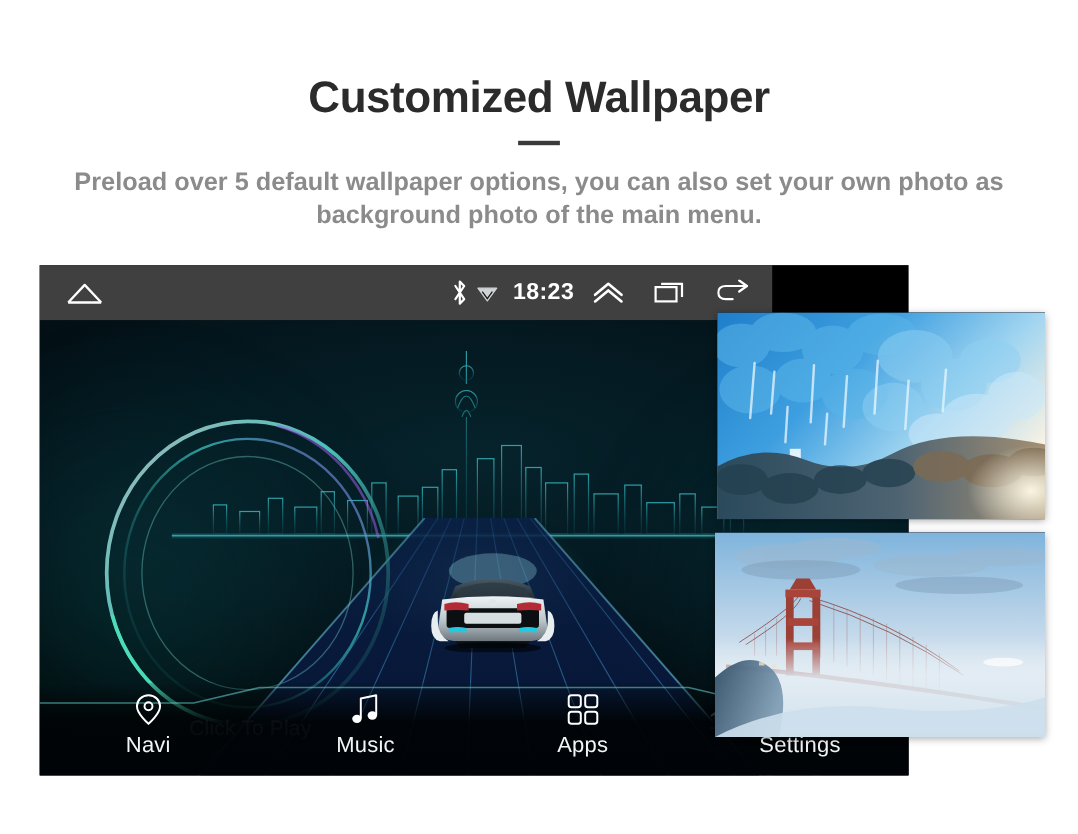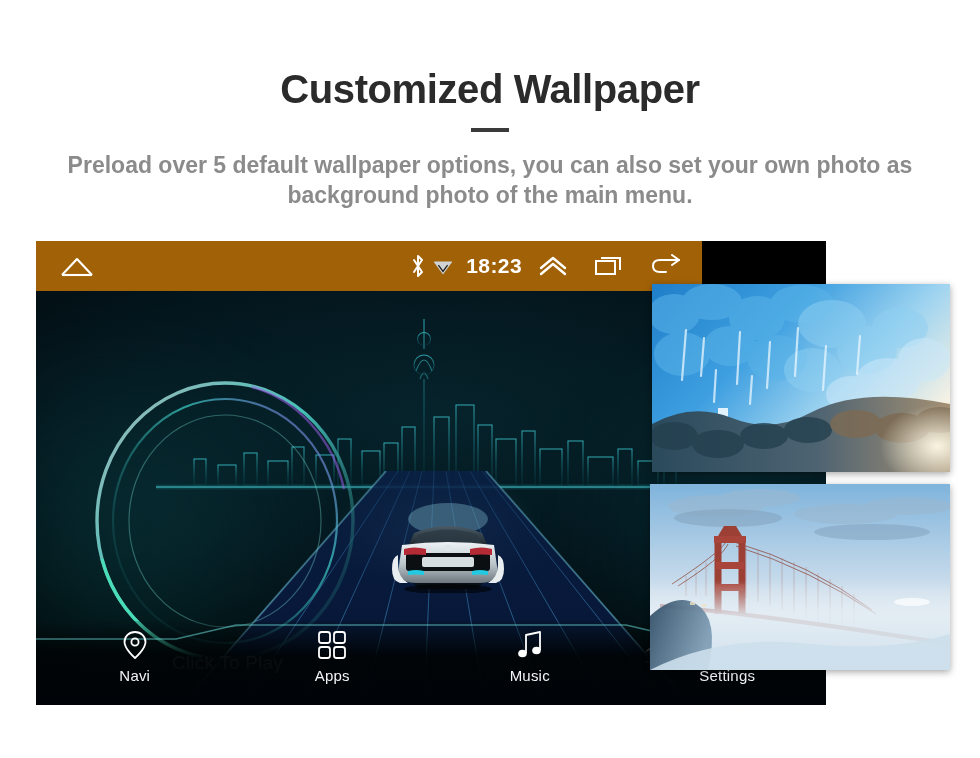--- a/index.html
+++ b/index.html
@@ -65,21 +65,21 @@
     background: #000;
     overflow: hidden;
   }
 
   
   .statusbar {
     position: absolute;
     left: 0; top: 0;
     width: 666px;
     height: 50px;
-    background: #a16207;
+    background: #404040;
     z-index: 40;
   }
   .sb-home {
     position: absolute;
     left: 24px; top: 13px;
     width: 34px; height: 24px;
   }
   .sb-right {
     position: absolute;
     right: 14px; top: 0;
@@ -228,21 +228,21 @@
   }
   .dock-icon {
     width: 32px;
     height: 32px;
     display: flex;
     align-items: center;
     justify-content: center;
   }
   .dock-label {
     color: #f2f4f5;
-    font-size: 15px;
+    font-size: 20px;
     letter-spacing: .2px;
   }
 
   
   .wp {
     position: absolute;
     overflow: hidden;
     background: #14324d;
     box-shadow: 0 2px 7px rgba(0,0,0,.35);
     z-index: 60;
@@ -509,38 +509,38 @@
             </svg>
           </span>
           <span class="dock-label">Navi</span>
         </div>
 
 
 
         <div class="dock-item">
           <span class="dock-icon">
             <svg width="30" height="30" viewBox="0 0 30 30">
+              <path d="M11 23 L11 5 L25 2 L25 20" fill="none" stroke="#fff" stroke-width="1.8" stroke-linejoin="round"></path>
+              <ellipse cx="7.5" cy="23.5" rx="4.3" ry="3.8" fill="#fff"></ellipse>
+              <ellipse cx="21.5" cy="20.5" rx="4.3" ry="3.8" fill="#fff"></ellipse>
+            </svg>
+          </span>
+          <span class="dock-label">Music</span>
+        </div>
+
+        <div class="dock-item">
+          <span class="dock-icon">
+            <svg width="30" height="30" viewBox="0 0 30 30">
               <rect x="2" y="2" width="11" height="11" rx="2.5" fill="none" stroke="#fff" stroke-width="1.8"></rect>
               <rect x="17" y="2" width="11" height="11" rx="2.5" fill="none" stroke="#fff" stroke-width="1.8"></rect>
               <rect x="2" y="17" width="11" height="11" rx="2.5" fill="none" stroke="#fff" stroke-width="1.8"></rect>
               <rect x="17" y="17" width="11" height="11" rx="2.5" fill="none" stroke="#fff" stroke-width="1.8"></rect>
             </svg>
           </span>
           <span class="dock-label">Apps</span>
-        </div>
-
-        <div class="dock-item">
-          <span class="dock-icon">
-            <svg width="30" height="30" viewBox="0 0 30 30">
-              <path d="M11 23 L11 5 L25 2 L25 20" fill="none" stroke="#fff" stroke-width="1.8" stroke-linejoin="round"></path>
-              <ellipse cx="7.5" cy="23.5" rx="4.3" ry="3.8" fill="#fff"></ellipse>
-              <ellipse cx="21.5" cy="20.5" rx="4.3" ry="3.8" fill="#fff"></ellipse>
-            </svg>
-          </span>
-          <span class="dock-label">Music</span>
         </div>
 
         <div class="dock-item">
           <span class="dock-icon">
             <svg width="30" height="30" viewBox="0 0 30 30">
               <path d="M15 2.5 L17.6 3 L18.4 6.2 L21.2 7.4 L24 5.9 L26.1 8 L24.6 10.8 L25.8 13.6 L29 14.4 L29 17 L25.8 17.8 L24.6 20.6 L26.1 23.4 L24 25.5 L21.2 24 L18.4 25.2 L17.6 28.4 L15 28.4 L12.4 28.4 L11.6 25.2 L8.8 24 L6 25.5 L3.9 23.4 L5.4 20.6 L4.2 17.8 L1 17 L1 14.4 L4.2 13.6 L5.4 10.8 L3.9 8 L6 5.9 L8.8 7.4 L11.6 6.2 L12.4 3 Z" fill="none" stroke="#fff" stroke-width="1.6" stroke-linejoin="round"></path>
               <circle cx="15" cy="15.7" r="4.6" fill="none" stroke="#fff" stroke-width="1.6"></circle>
             </svg>
           </span>
           <span class="dock-label">Settings</span>

